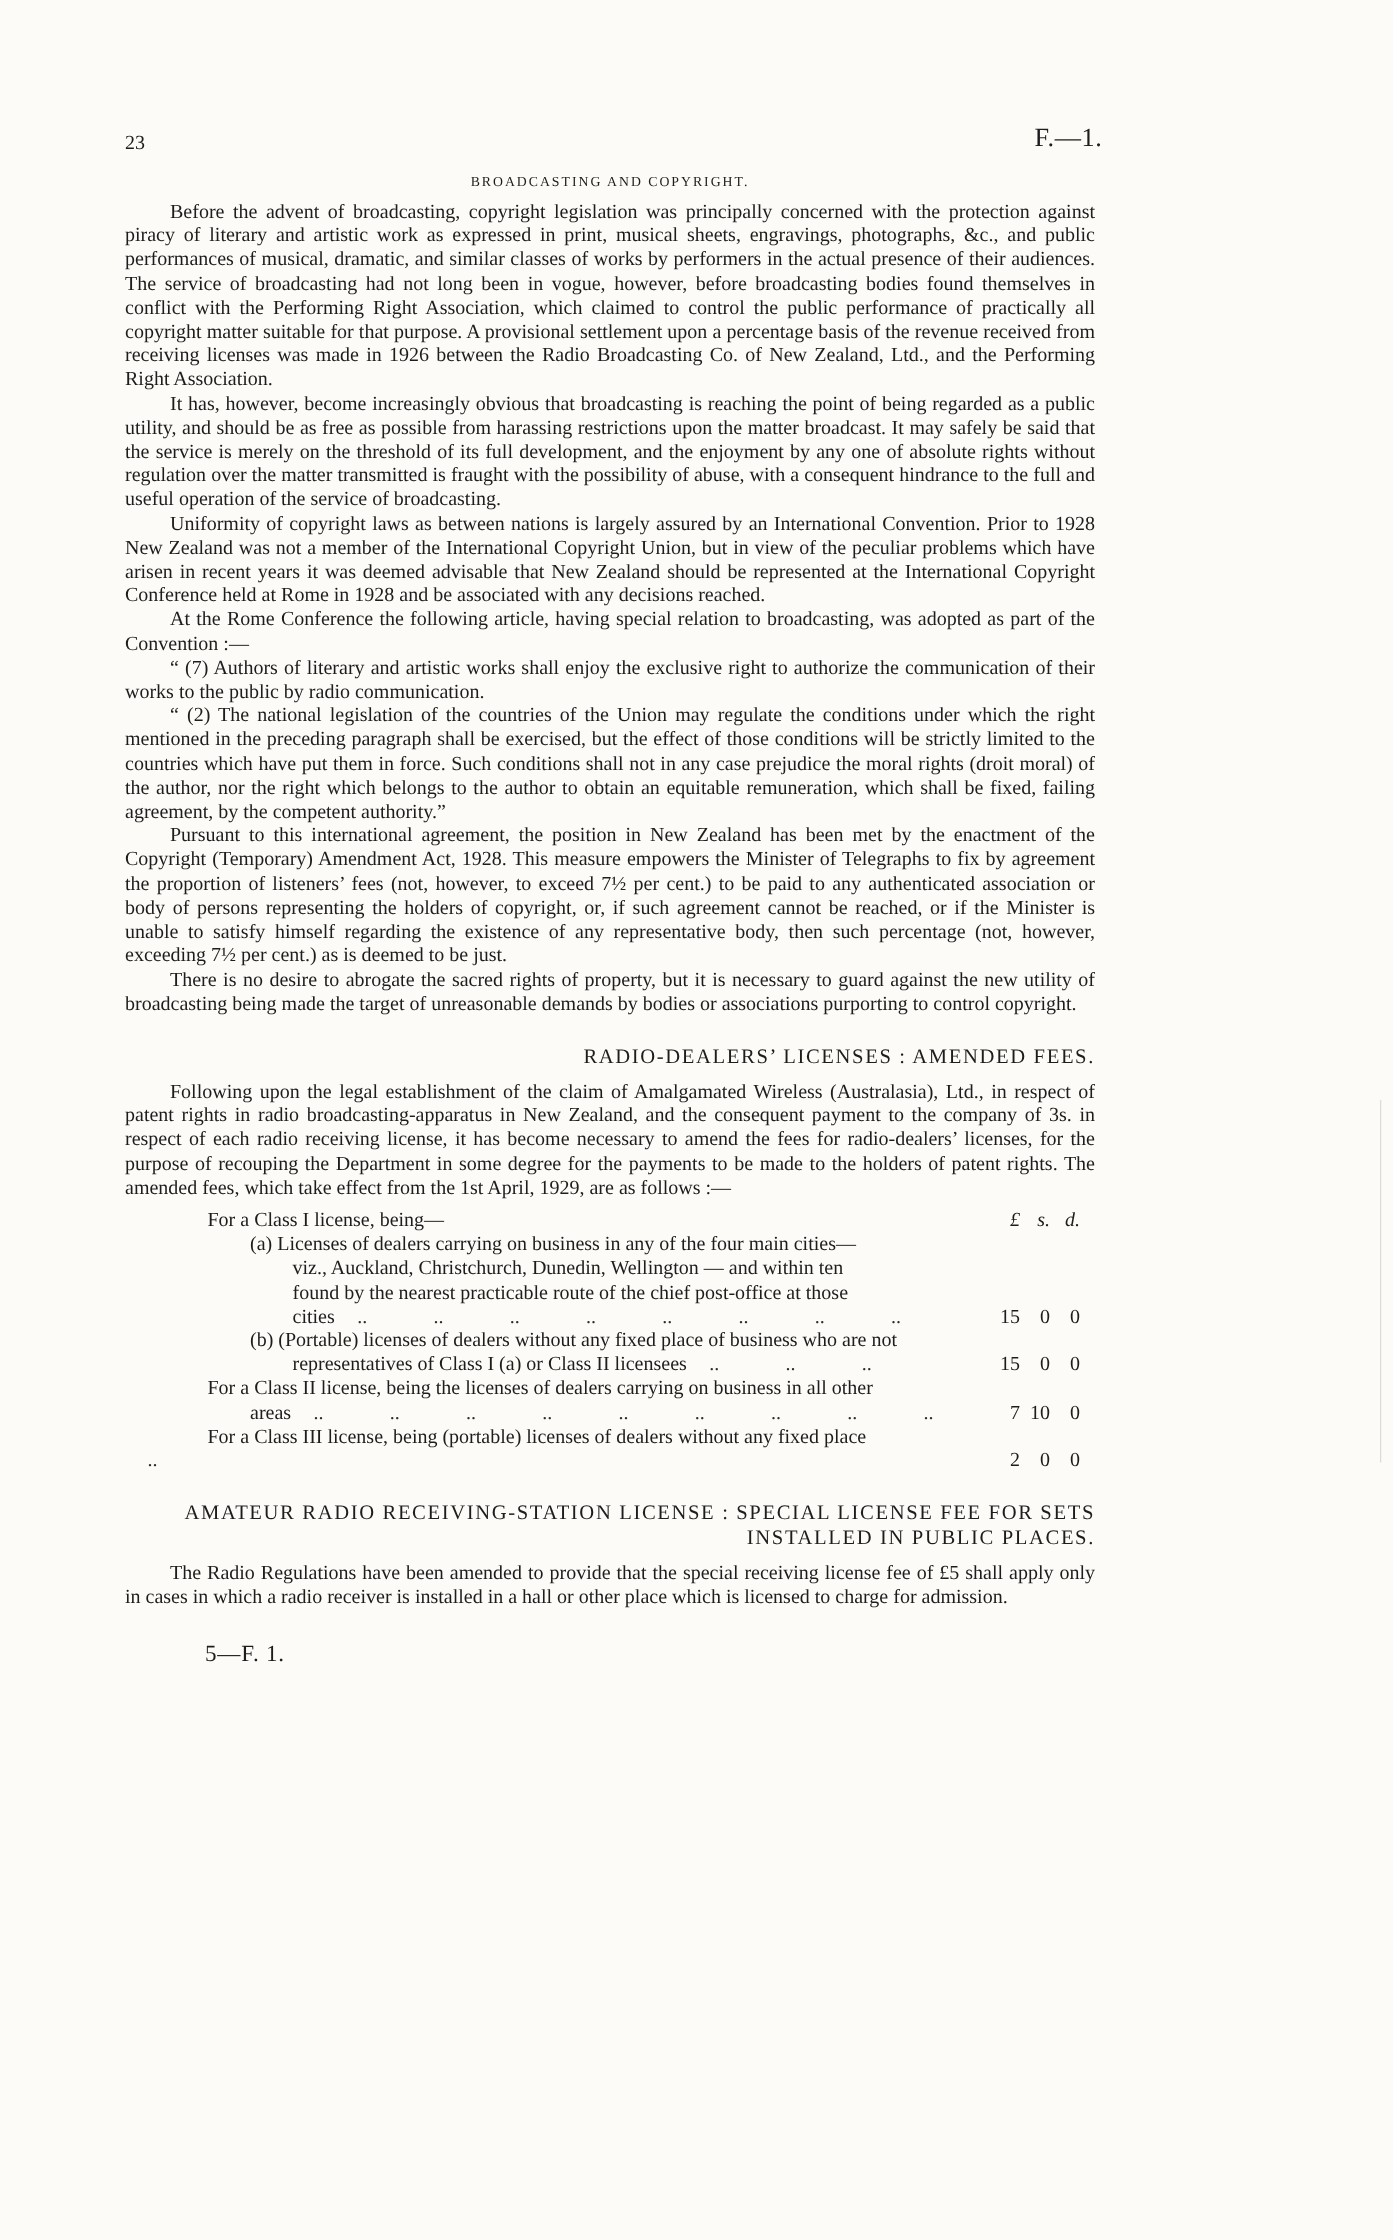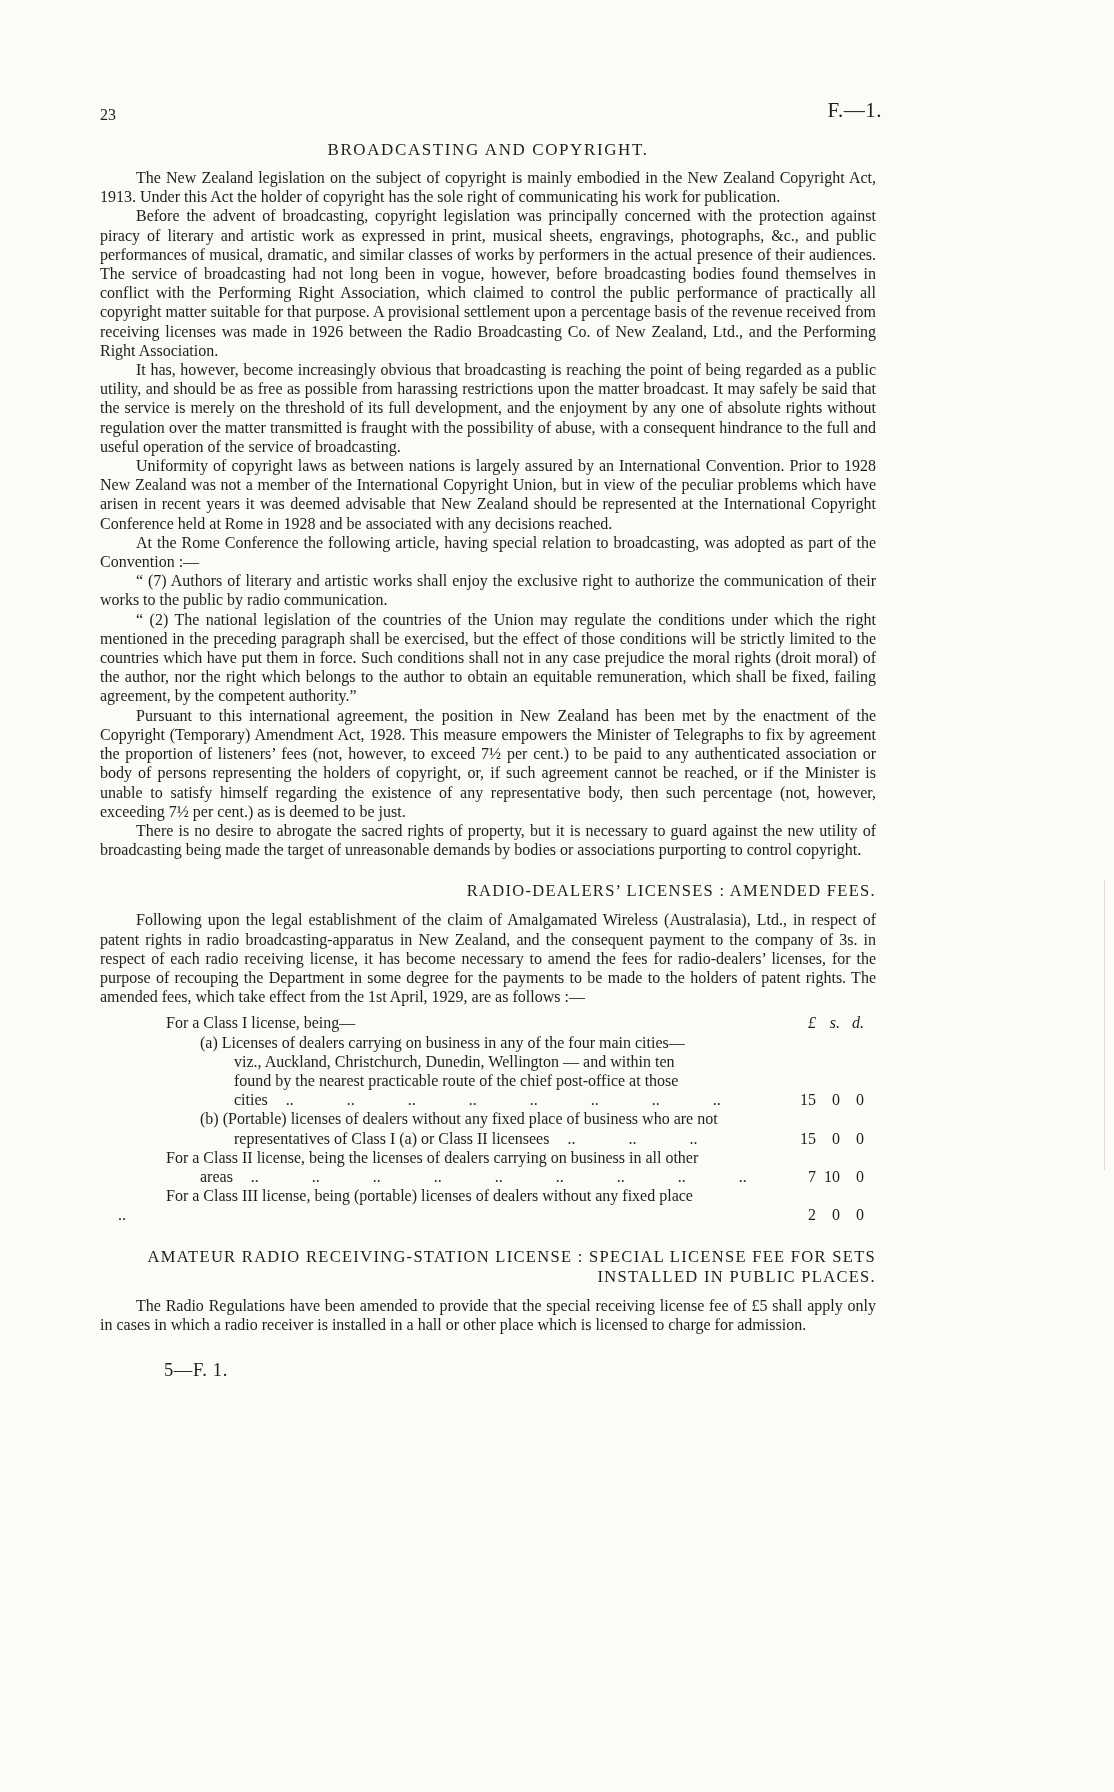--- a/index.html
+++ b/index.html
@@ -11,21 +11,21 @@
     color: #1d1d1d;
     position: relative;
     overflow: hidden;
   }
   .content { position: absolute; left: 100px; top: 98px; width: 776px; }
 
   .header-row { position: relative; height: 38px; }
   .page-number { position: absolute; left: 0; right: 0; top: 8px; font-size: 16px; }
   .doc-ref { position: absolute; right: -6px; top: 0; font-size: 21px; letter-spacing: 0.5px; }
 
-  .main-title { text-align: center; font-size: 17px; font-weight: normal; letter-spacing: 1.6px; margin: 4px 0 8px 0; }
+  .main-title { text-align: center; font-size: 11px; font-weight: normal; letter-spacing: 1.6px; margin: 4px 0 8px 0; }
   .section-heading { text-align: right; font-size: 16.5px; font-weight: normal; letter-spacing: 1.3px; margin: 22px 0 9px 0; }
   .section-heading .hl { display: block; }
 
   p.bp {
     margin: 0;
     font-size: 16px;
     line-height: 19.2px;
     text-align: justify;
     text-indent: 36px;
   }
@@ -51,21 +51,20 @@
 
 <div class="content">
 
   <div class="header-row">
     <span class="page-number">23</span>
     <span class="doc-ref">F.—1.</span>
   </div>
 
   <div class="main-title">BROADCASTING AND COPYRIGHT.</div>
 
-  <p class="bp">The New Zealand legislation on the subject of copyright is mainly embodied in the New Zealand Copyright Act, 1913. Under this Act the holder of copyright has the sole right of communicating his work for publication.</p>
   <p class="bp">Before the advent of broadcasting, copyright legislation was principally concerned with the protection against piracy of literary and artistic work as expressed in print, musical sheets, engravings, photographs, &amp;c., and public performances of musical, dramatic, and similar classes of works by performers in the actual presence of their audiences. The service of broadcasting had not long been in vogue, however, before broadcasting bodies found themselves in conflict with the Performing Right Association, which claimed to control the public performance of practically all copyright matter suitable for that purpose. A provisional settlement upon a percentage basis of the revenue received from receiving licenses was made in 1926 between the Radio Broadcasting Co. of New Zealand, Ltd., and the Performing Right Association.</p>
   <p class="bp">It has, however, become increasingly obvious that broadcasting is reaching the point of being regarded as a public utility, and should be as free as possible from harassing restrictions upon the matter broadcast. It may safely be said that the service is merely on the threshold of its full development, and the enjoyment by any one of absolute rights without regulation over the matter transmitted is fraught with the possibility of abuse, with a consequent hindrance to the full and useful operation of the service of broadcasting.</p>
   <p class="bp">Uniformity of copyright laws as between nations is largely assured by an International Convention. Prior to 1928 New Zealand was not a member of the International Copyright Union, but in view of the peculiar problems which have arisen in recent years it was deemed advisable that New Zealand should be represented at the International Copyright Conference held at Rome in 1928 and be associated with any decisions reached.</p>
   <p class="bp">At the Rome Conference the following article, having special relation to broadcasting, was adopted as part of the Convention :—</p>
   <p class="bp">“ (7) Authors of literary and artistic works shall enjoy the exclusive right to authorize the communication of their works to the public by radio communication.</p>
   <p class="bp">“ (2) The national legislation of the countries of the Union may regulate the conditions under which the right mentioned in the preceding paragraph shall be exercised, but the effect of those conditions will be strictly limited to the countries which have put them in force. Such conditions shall not in any case prejudice the moral rights (droit moral) of the author, nor the right which belongs to the author to obtain an equitable remuneration, which shall be fixed, failing agreement, by the competent authority.”</p>
   <p class="bp">Pursuant to this international agreement, the position in New Zealand has been met by the enactment of the Copyright (Temporary) Amendment Act, 1928. This measure empowers the Minister of Telegraphs to fix by agreement the proportion of listeners’ fees (not, however, to exceed 7½ per cent.) to be paid to any authenticated association or body of persons representing the holders of copyright, or, if such agreement cannot be reached, or if the Minister is unable to satisfy himself regarding the existence of any representative body, then such percentage (not, however, exceeding 7½ per cent.) as is deemed to be just.</p>
   <p class="bp">There is no desire to abrogate the sacred rights of property, but it is necessary to guard against the new utility of broadcasting being made the target of unreasonable demands by bodies or associations purporting to control copyright.</p>
 
   <div class="section-heading">RADIO-DEALERS’ LICENSES : AMENDED FEES.</div>

